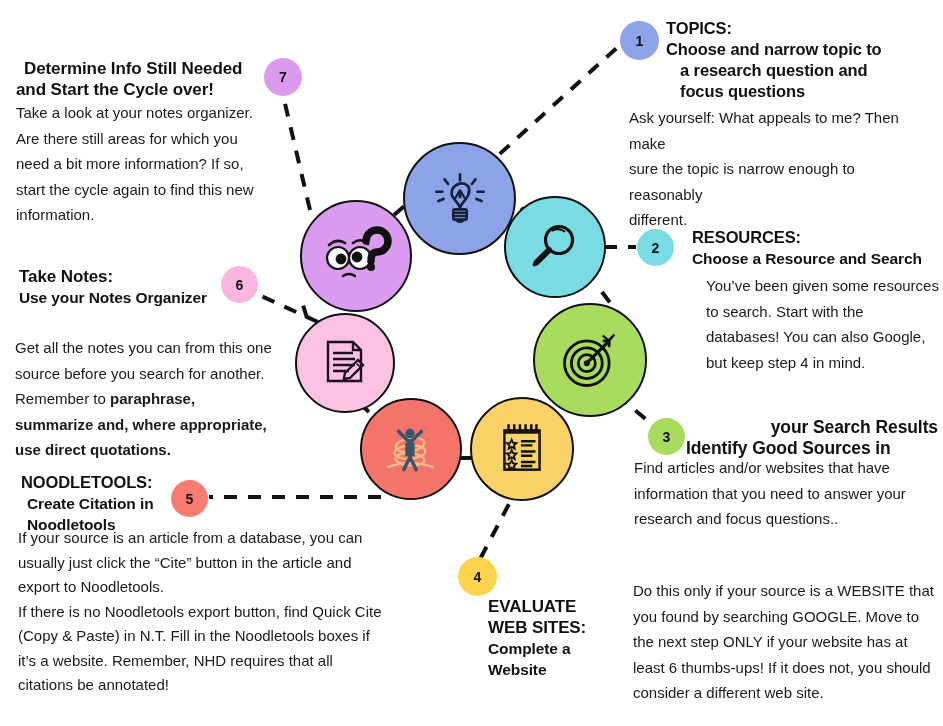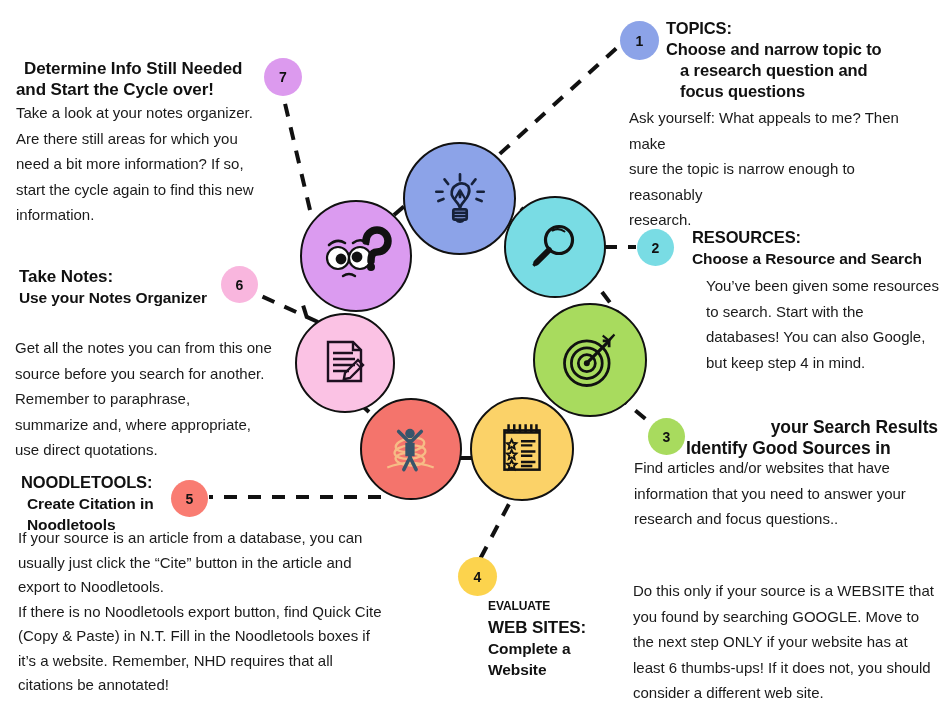--- a/index.html
+++ b/index.html
@@ -41,21 +41,21 @@
     margin:0;
   }
   .hd.big{font-size:17.5px;}
   .body{
     font-size:15px;
     line-height:25.5px;
     color:#1a1a1a;
     margin:0;
   }
   .body.tight{line-height:24.5px;}
-  .body b{font-weight:normal;}
+  .body b{font-weight:bold;}
   .ctr{text-align:center;}
   .rgt{text-align:right;}
 </style>
 </head>
 <body>
 
 <div id="canvas">
 
   <svg id="wires" viewBox="0 0 943 726">
     <g fill="none" stroke="#111111" stroke-width="4" stroke-linecap="butt" stroke-dasharray="13 11">
@@ -226,21 +226,21 @@
 
   <div class="block" style="left:666px;top:18px;width:270px;">
     <p class="hd">TOPICS:</p>
     <p class="hd">Choose and narrow topic to</p>
     <p class="hd ctr" style="text-align:left;padding-left:14px;">a research question and</p>
     <p class="hd" style="padding-left:14px;">focus questions</p>
   </div>
   <div class="block" style="left:629px;top:105px;width:300px;">
     <p class="body">Ask yourself: What appeals to me? Then make</p>
     <p class="body">sure the topic is narrow enough to reasonably</p>
-    <p class="body">research.</p>
+    <p class="body">different.</p>
   </div>
 
   <div class="block" style="left:692px;top:227px;width:250px;">
     <p class="hd">RESOURCES:</p>
     <p class="hd" style="font-size:15.5px;">Choose a Resource and Search</p>
   </div>
   <div class="block" style="left:706px;top:273px;width:235px;">
     <p class="body">You’ve been given some resources</p>
     <p class="body">to search.  Start with the</p>
     <p class="body">databases! You can also Google,</p>
@@ -251,21 +251,21 @@
     <p class="hd big rgt">your Search Results</p>
     <p class="hd big">Identify Good Sources in</p>
   </div>
   <div class="block" style="left:634px;top:455px;width:305px;">
     <p class="body">Find articles and/or websites that have</p>
     <p class="body">information that you need to answer your</p>
     <p class="body">research and focus questions..</p>
   </div>
 
   <div class="block" style="left:488px;top:596px;width:175px;">
-    <p class="hd" style="font-size:12px;">EVALUATE</p>
+    <p class="hd" style="font-size:17px;">EVALUATE</p>
     <p class="hd" style="font-size:17px;">WEB SITES:</p>
     <p class="hd" style="font-size:15.5px;">Complete a</p>
     <p class="hd" style="font-size:15.5px;">Website</p>
     <p class="hd" style="font-size:15.5px;margin-top:47px;">Evaluation Rubric</p>
   </div>
   <div class="block" style="left:633px;top:578px;width:306px;">
     <p class="body">Do this only if your source is a WEBSITE that</p>
     <p class="body">you found by searching GOOGLE. Move to</p>
     <p class="body">the next step ONLY if your website has at</p>
     <p class="body">least 6 thumbs-ups! If it does not, you should</p>

